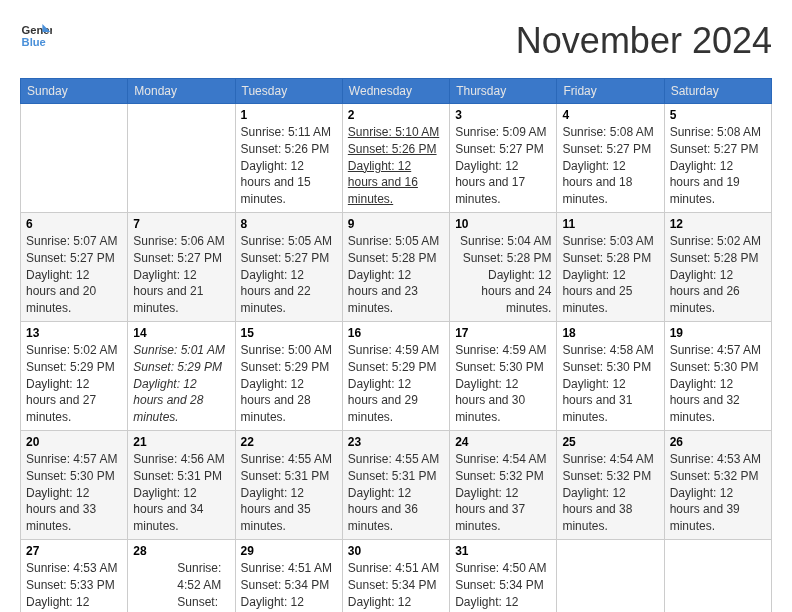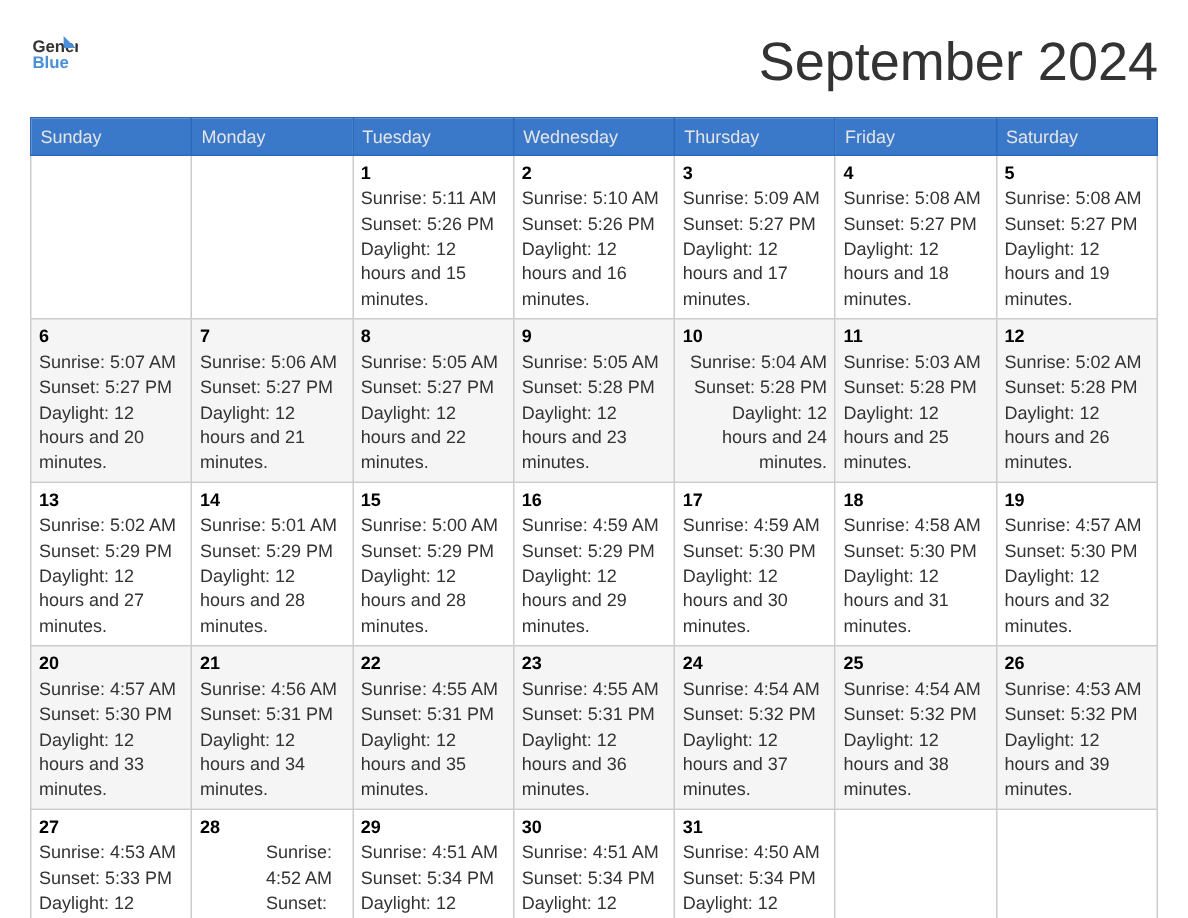--- a/index.html
+++ b/index.html
@@ -88,21 +88,21 @@
 
 <div class="header">
   <div class="logo">
     <svg class="logo-icon" viewBox="0 0 40 40" xmlns="http://www.w3.org/2000/svg">
       <text x="2" y="18" font-size="14" font-weight="bold" fill="#333">General</text>
       <text x="2" y="32" font-size="14" font-weight="bold" fill="#4a90d9">Blue</text>
       <polygon points="28,5 38,15 28,15" fill="#4a90d9"></polygon>
     </svg>
   </div>
   <div class="title-block">
-    <div class="month-title">September 2024</div>
+    <div class="month-title">November 2024</div>
   </div>
 </div>
 
 <table class="calendar">
   <thead>
     <tr>
     <th>Sunday</th>
         <th>Monday</th>
         <th>Tuesday</th>
         <th>Wednesday</th>
@@ -116,21 +116,21 @@
         <td class="empty"></td>
         <td class="empty"></td>
         <td>
           <span class="day-num">1</span>
           <div class="day-info" style="white-space: pre-line;">Sunrise: 5:11 AM
 Sunset: 5:26 PM
 Daylight: 12 hours and 15 minutes.</div>
         </td>
         <td>
           <span class="day-num">2</span>
-          <div class="day-info" style="white-space: pre-line;">Sunrise: 5:10 AM
+          <div class="day-info" style="white-space: pre-line; text-decoration: underline;">Sunrise: 5:10 AM
 Sunset: 5:26 PM
 Daylight: 12 hours and 16 minutes.</div>
         </td>
         <td>
           <span class="day-num">3</span>
           <div class="day-info" style="white-space: pre-line;">Sunrise: 5:09 AM
 Sunset: 5:27 PM
 Daylight: 12 hours and 17 minutes.</div>
         </td>
         <td>
@@ -192,21 +192,21 @@
       </tr>
       <tr>
         <td>
           <span class="day-num">13</span>
           <div class="day-info" style="white-space: pre-line;">Sunrise: 5:02 AM
 Sunset: 5:29 PM
 Daylight: 12 hours and 27 minutes.</div>
         </td>
         <td>
           <span class="day-num">14</span>
-          <div class="day-info" style="white-space: pre-line;">Sunrise: 5:01 AM
+          <div class="day-info" style="white-space: pre-line; font-style: italic;">Sunrise: 5:01 AM
 Sunset: 5:29 PM
 Daylight: 12 hours and 28 minutes.</div>
         </td>
         <td>
           <span class="day-num">15</span>
           <div class="day-info" style="white-space: pre-line;">Sunrise: 5:00 AM
 Sunset: 5:29 PM
 Daylight: 12 hours and 28 minutes.</div>
         </td>
         <td>

